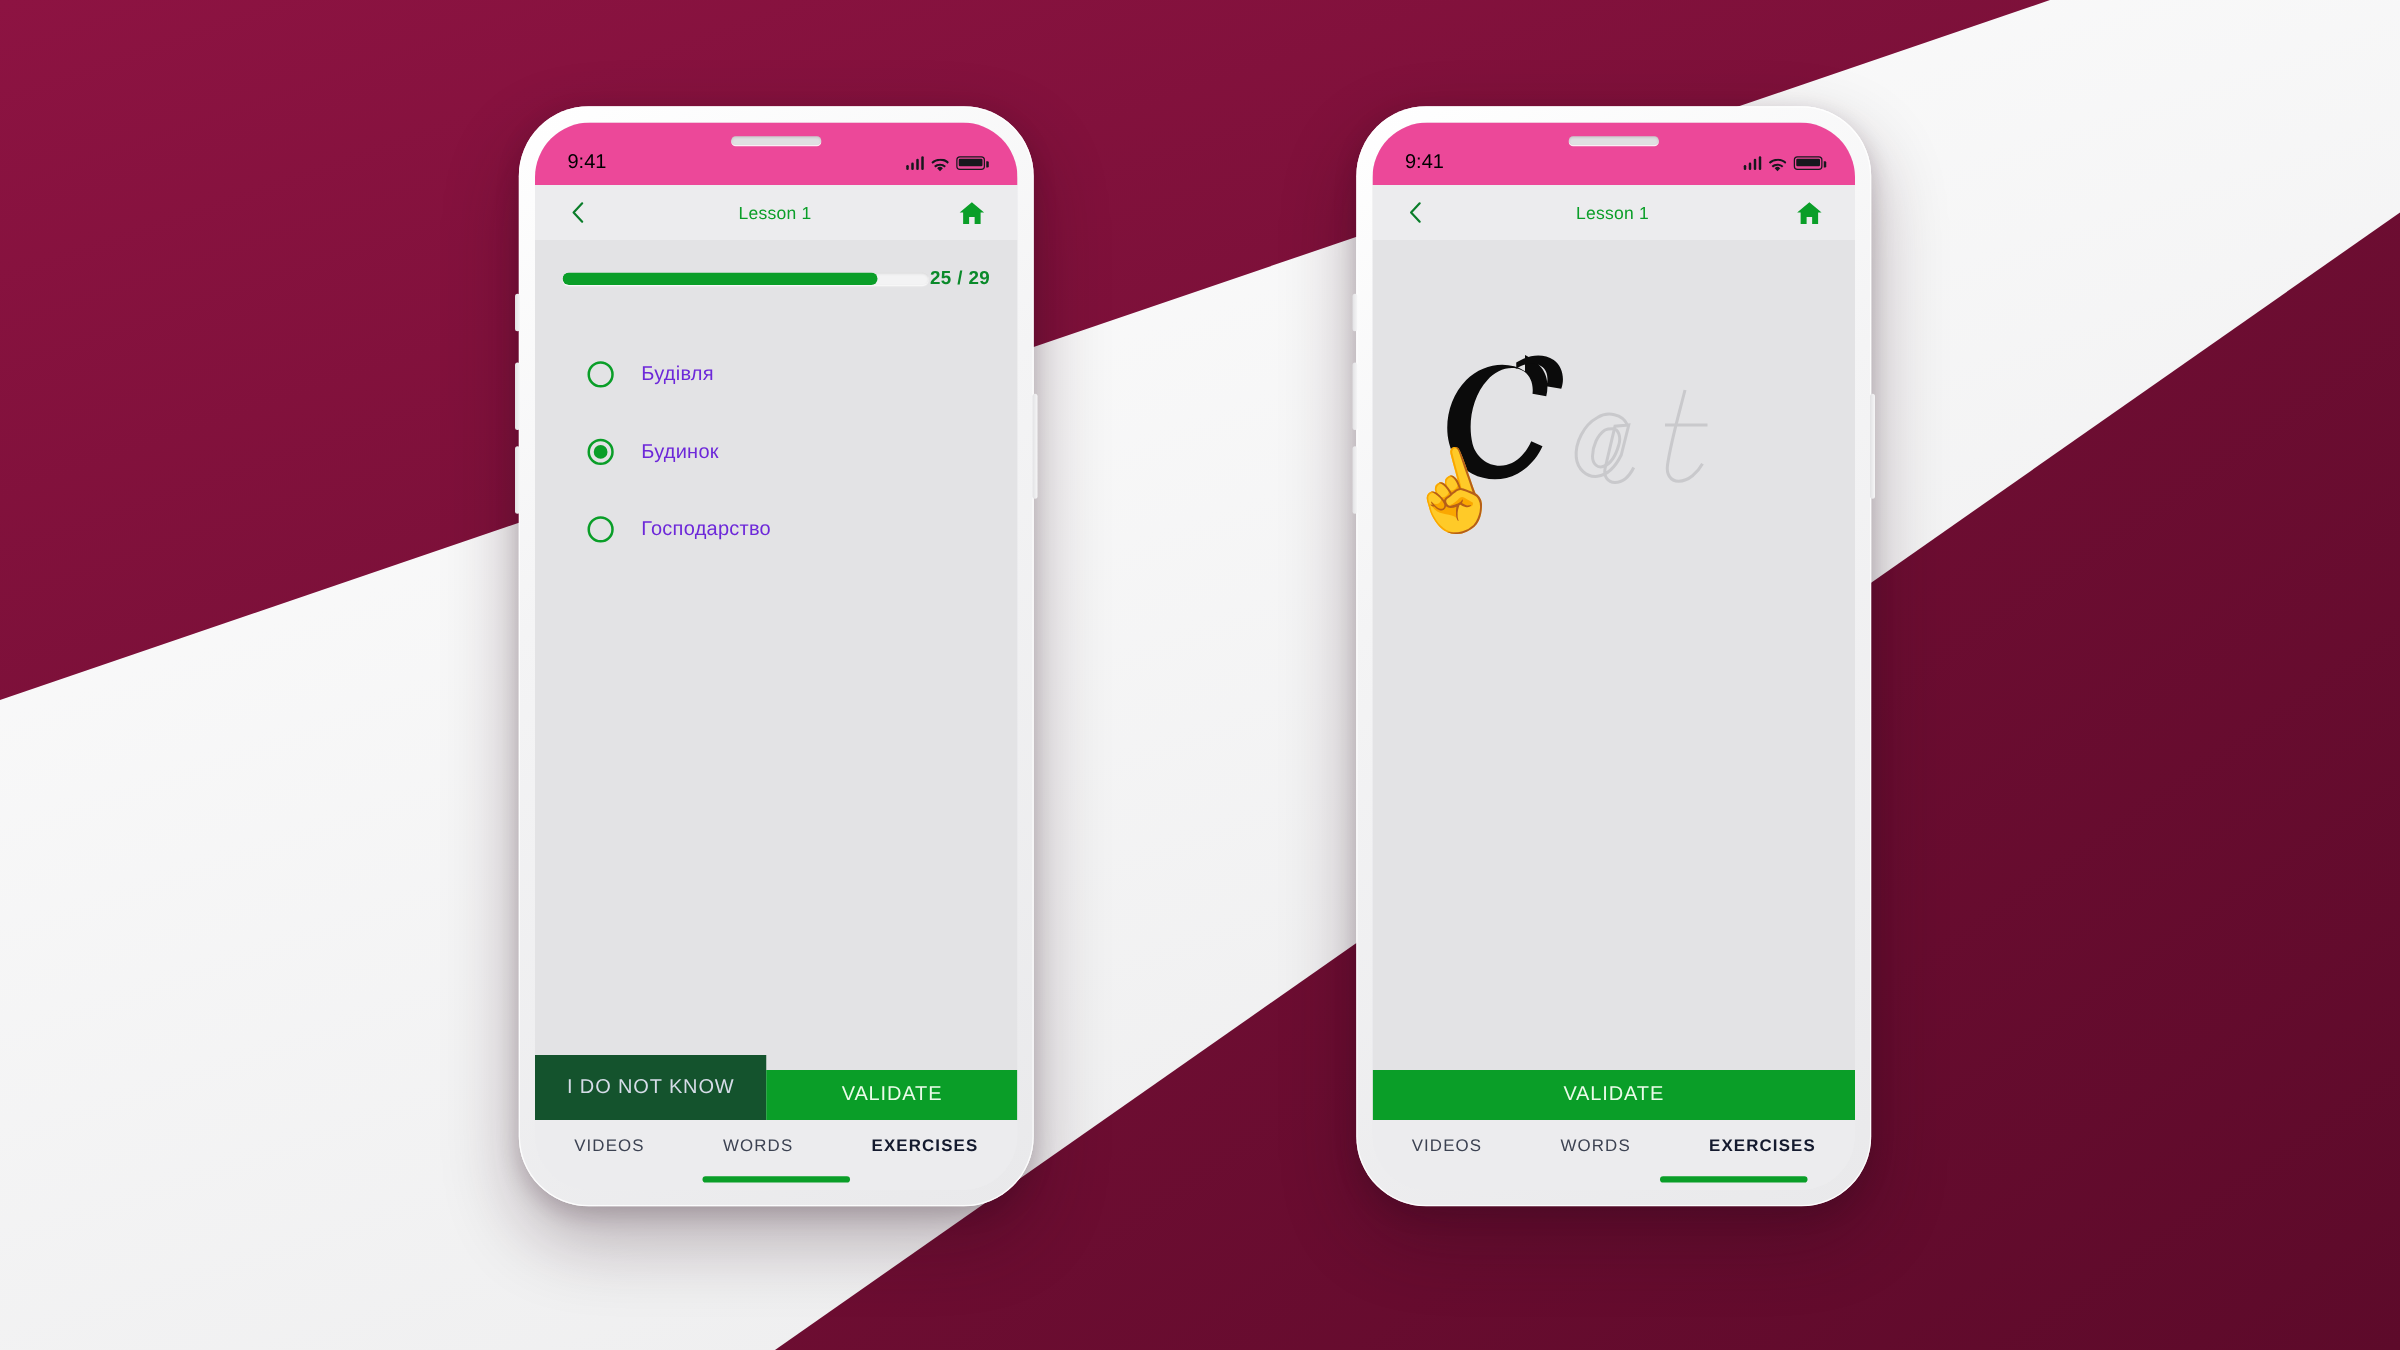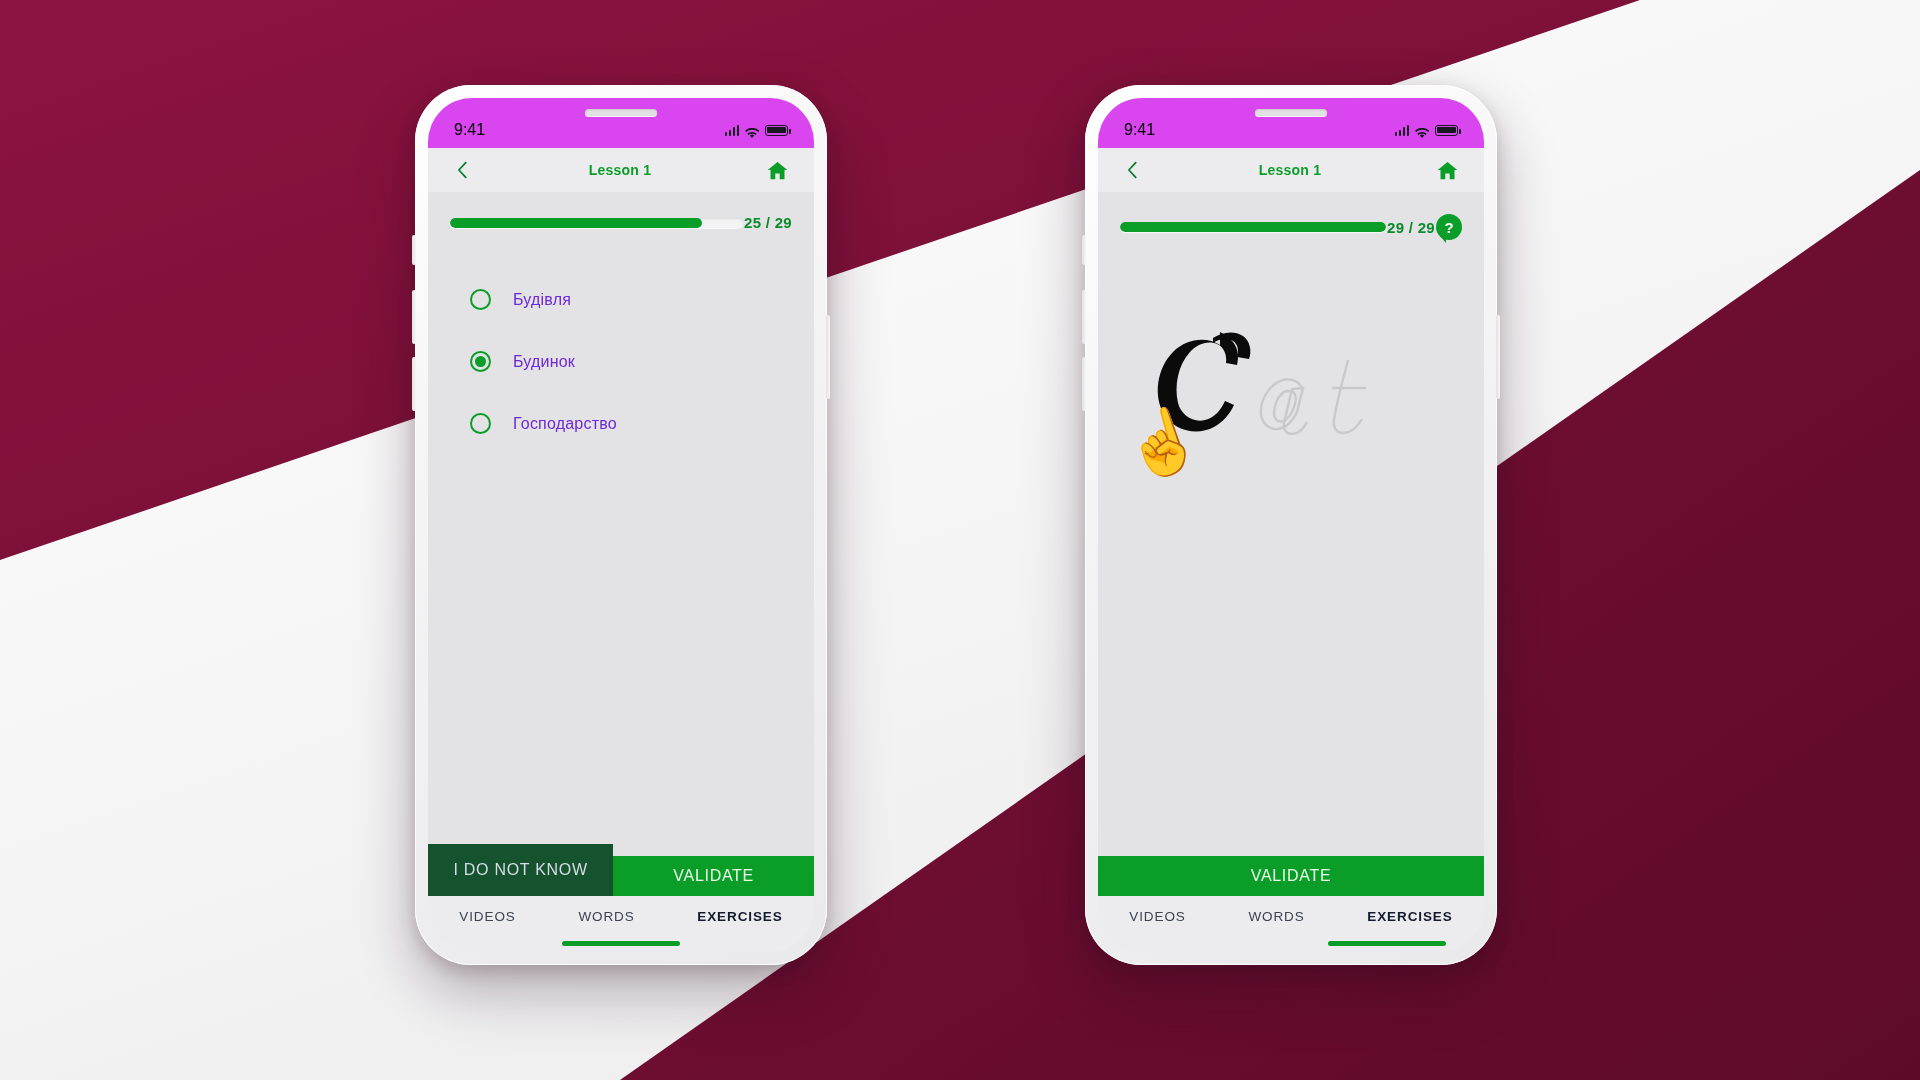--- a/index.html
+++ b/index.html
@@ -40,21 +40,21 @@
   
   .btn-side { position:absolute; background:linear-gradient(90deg,#e2e2e4,#f6f6f7); border-radius:3px; }
   .btn-left  { left:-3px; width:4px; }
   .btn-right { right:-3px; width:4px; }
 
   
   .statusbar {
     height:50px; flex:0 0 50px;
     display:flex; align-items:center; justify-content:space-between;
     padding:14px 26px 0 26px;
-    background:#d946ef;
+    background:#ec4899;
     position:relative;
   }
   .status-icons { display:flex; align-items:center; gap:6px; }
   .speaker-grille {
     position:absolute; top:11px; left:50%; transform:translateX(-50%);
     width:72px; height:7px; border-radius:4px;
     background:#e0e0e2;
     box-shadow:inset 0 1px 2px rgba(0,0,0,0.12), 0 1px 0 rgba(255,255,255,0.9);
   }
   .sig-bars { display:flex; align-items:flex-end; gap:1.5px; height:11px; }
@@ -69,21 +69,21 @@
   .batt i { position:absolute; left:1.4px; top:1.4px; bottom:1.4px; right:1.4px; background:#16181d; border-radius:1px; }
 
   
   .navbar {
     height:44px; flex:0 0 44px;
     display:flex; align-items:center; justify-content:space-between;
     padding:0 24px;
     background:#ececee;
   }
   .nav-back { width:22px; height:22px; display:flex; align-items:center; justify-content:center; cursor:pointer; }
-  .nav-title { font-size:14px; font-weight:bold; color:#0a9e28; letter-spacing:0.2px; }
+  .nav-title { font-size:14px; font-weight:normal; color:#0a9e28; letter-spacing:0.2px; }
   .nav-home { width:24px; height:24px; display:flex; align-items:center; justify-content:center; cursor:pointer; }
 
   
   .app-body {
     flex:1 1 auto;
     background:#e3e3e5;
     display:flex; flex-direction:column;
     position:relative;
     overflow:hidden;
   }
@@ -338,27 +338,20 @@
       <span class="nav-title">Lesson 1</span>
       <span class="nav-home">
         <svg viewBox="0 0 24 24" width="23" height="23">
             <path d="M12 3 1.8 11.4h2.9V21h5V15.2h4.6V21h5v-9.6h2.9Z" fill="#0a9e28"></path>
           </svg>
       </span>
     </div>
 
     <div class="app-body">
 
-      <div class="progress-row">
-        <div class="progress-track">
-          <div class="progress-fill" style="width: 100%;"></div>
-        </div>
-        <span class="progress-label">29 / 29</span>
-        <span class="help-bubble">?</span>
-      </div>
 
 
       <div class="hand-area">
         <svg class="word-svg" viewBox="0 0 290 150">
 
           <g>
             <path d="M104 23c-14-9-34-6-47 7-16 16-20 44-9 62 10 17 33 22 50 13 9-5 16-13 20-22l-9-4c-4 9-11 17-20 19-12 3-24-5-27-17-4-17 0-38 12-51 7-8 18-12 27-8 7 3 10 11 9 19l11 2c2-8 1-17-4-23-4-5-9-8-13-10Z" fill="#0b0b0b"></path>
             <path d="M97 16c9-6 21-8 30-2 7 5 9 15 6 23l-12-2c2-6 1-13-4-16-6-4-14-2-20 2Z" fill="#0b0b0b"></path>
           </g>
 

